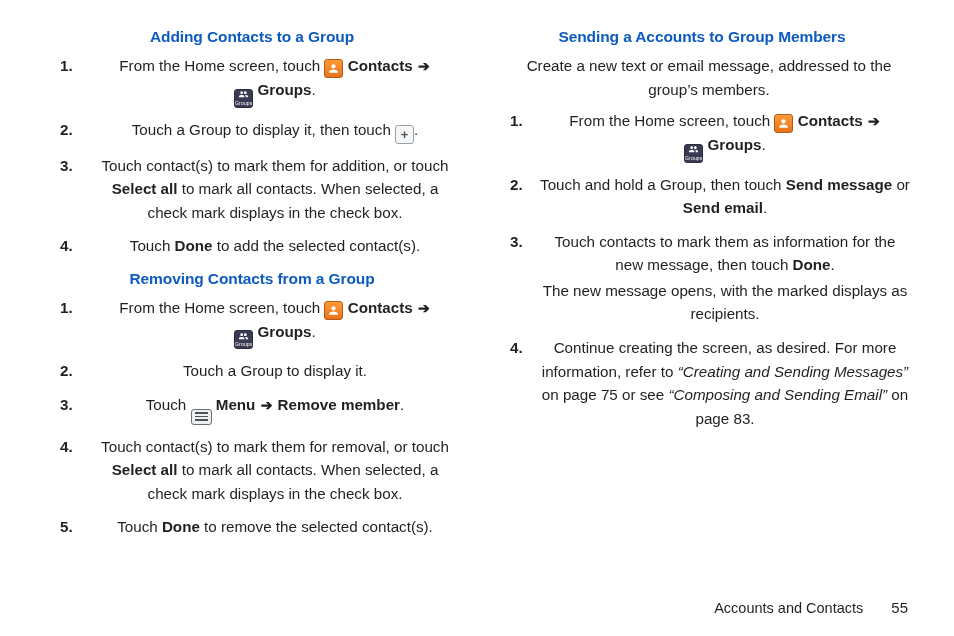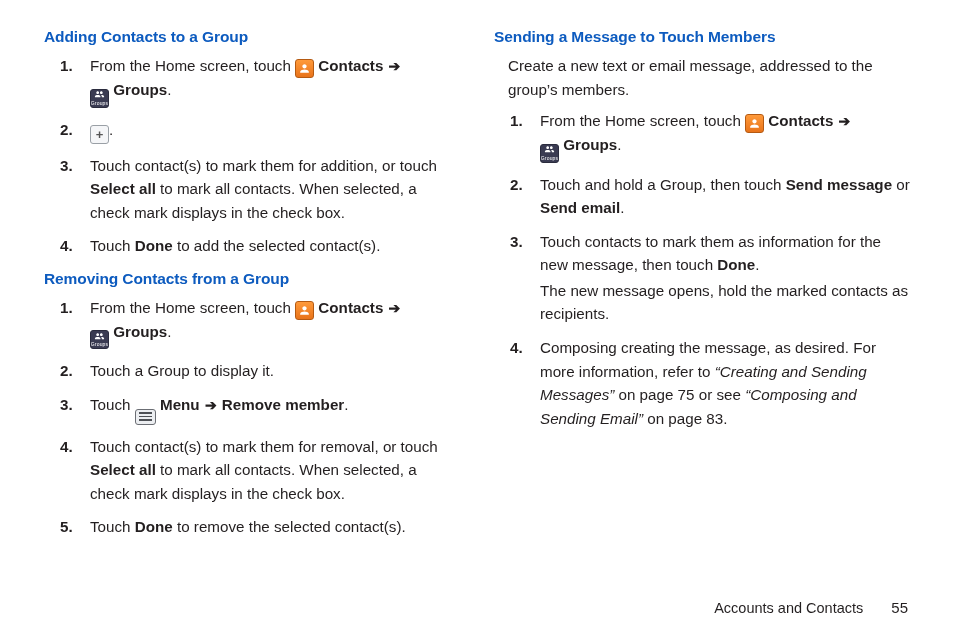--- a/index.html
+++ b/index.html
@@ -15,20 +15,21 @@
   .page {
     box-sizing: border-box;
     width: 954px;
     height: 636px;
     padding: 26px 44px 0 44px;
     position: relative;
   }
   .cols {
     display: flex;
     gap: 34px;
+    text-align: center;
   }
   .col {
     flex: 1 1 0;
     min-width: 0;
   }
   .heading {
     color: #0d5bbf;
     font-weight: 700;
     font-size: 15.5px;
     margin: 2px 0 8px 0;
@@ -171,20 +172,21 @@
             <span class="gtop">
                 <svg viewBox="0 0 24 18">
                   <path fill="#fff" d="M8 8c1.7 0 3-1.3 3-3S9.7 2 8 2 5 3.3 5 5s1.3 3 3 3zm8 0c1.7 0 3-1.3 3-3s-1.3-3-3-3-3 1.3-3 3 1.3 3 3 3zM8 10c-2 0-6 1-6 3v2h12v-2c0-2-4-3-6-3zm8 0c-.3 0-.6 0-.9.1 1 .7 1.9 1.7 1.9 2.9v2h5v-2c0-2-4-3-6-3z"></path>
                 </svg>
               </span>
             <span class="gtxt">Groups</span>
           </span>
           <span class="bold"> <span>Groups</span></span><span>.</span>
         </li>
         <li>
+          <span>Touch a Group to display it, then touch </span>
           <span class="icon icon-plus">
               <span>+</span>
             </span><span>.</span>
         </li>
         <li>
           <span>Touch contact(s) to mark them for addition, or touch </span><span class="bold">Select all</span><span> to mark all contacts. When selected, a check mark displays in the check box.</span>
         </li>
         <li>
           <span>Touch </span><span class="bold">Done</span><span> to add the selected contact(s).</span>
         </li>
@@ -228,21 +230,21 @@
         </li>
         <li>
           <span>Touch </span><span class="bold">Done</span><span> to remove the selected contact(s).</span>
         </li>
       </ol>
 
     </div>
 
     <div class="col">
 
-      <div class="heading">Sending a Message to Touch Members</div>
+      <div class="heading">Sending a Accounts to Group Members</div>
       <p class="intro">Create a new text or email message, addressed to the group’s members.</p>
       <ol class="steps">
         <li>
           <span>From the Home screen, touch </span>
           <span class="icon icon-contacts">
             <svg viewBox="0 0 24 24">
                 <path fill="#fff" d="M12 12c2.2 0 4-1.8 4-4s-1.8-4-4-4-4 1.8-4 4 1.8 4 4 4zm0 2c-2.7 0-8 1.3-8 4v2h16v-2c0-2.7-5.3-4-8-4z"></path>
               </svg>
           </span>
           <span class="bold"> <span>Contacts</span> <span class="arrow">➔</span></span>
@@ -255,24 +257,24 @@
               </span>
             <span class="gtxt">Groups</span>
           </span>
           <span class="bold"> <span>Groups</span></span><span>.</span>
         </li>
         <li>
           <span>Touch and hold a Group, then touch </span><span class="bold">Send message</span><span> or </span><span class="bold">Send email</span><span>.</span>
         </li>
         <li>
           <span>Touch contacts to mark them as information for the new message, then touch </span><span class="bold">Done</span><span>.</span>
-          <div class="cont">The new message opens, hold the marked contacts as recipients.</div>
-        </li>
-        <li>
-          <span>Composing creating the message, as desired. For more information, refer to </span><span class="italic">“Creating and Sending Messages”</span><span> on page 75 or see </span><span class="italic">“Composing and Sending Email”</span><span> on page 83.</span>
+          <div class="cont">The new message opens, with the marked displays as recipients.</div>
+        </li>
+        <li>
+          <span>Continue creating the screen, as desired. For more information, refer to </span><span class="italic">“Creating and Sending Messages”</span><span> on page 75 or see </span><span class="italic">“Composing and Sending Email”</span><span> on page 83.</span>
         </li>
       </ol>
 
     </div>
   </div>
 
   <div class="footer">
     <span>Accounts and Contacts</span>
     <span class="pg">55</span>
   </div>

